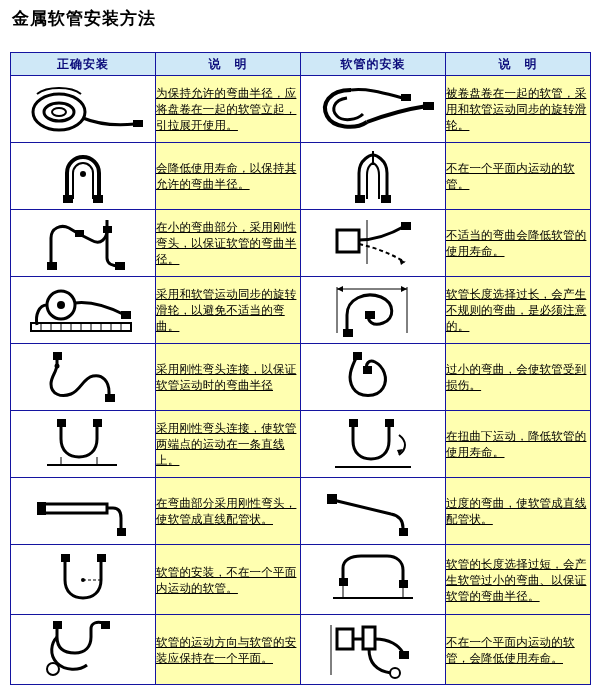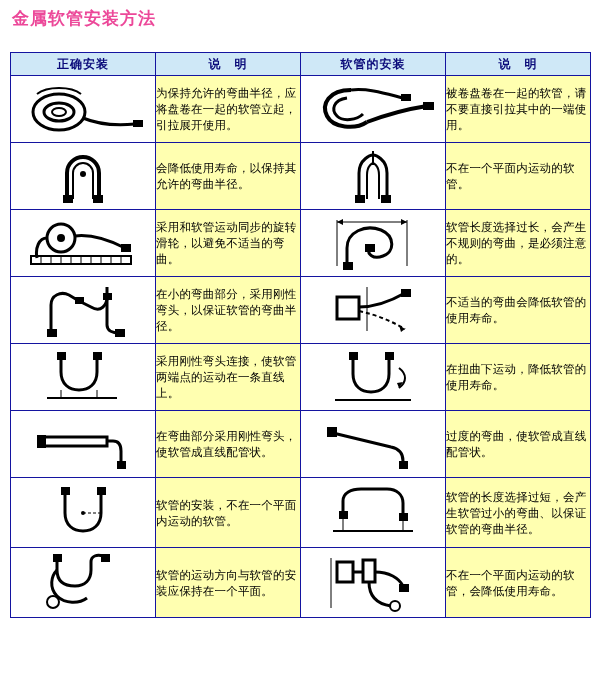--- a/index.html
+++ b/index.html
@@ -18,21 +18,21 @@
     width: 600px;
     height: 698px;
     position: relative;
     box-sizing: border-box;
     padding: 6px 10px 0 10px;
   }
   .page-title {
     font-size: 17px;
     font-weight: bold;
     letter-spacing: 1px;
-    color: #ec4899;
+    color: #000000;
     margin: 2px 0 5px 2px;
     line-height: 20px;
   }
   table.guide {
     border-collapse: collapse;
     width: 580px;
     table-layout: fixed;
     border: 1px solid #1414a0;
     margin-top: 24px;
   }
@@ -62,21 +62,21 @@
     line-height: 16px;
     color: #000;
     padding: 4px 7px 4px 7px;
     text-align: left;
     letter-spacing: 0.2px;
   }
   .fig {
     width: 100%;
     display: block;
   }
-  tbody tr { height: 67px; }
+  tbody tr { height: 67px; text-decoration: underline; }
   tbody tr.tall { height: 70px; }
   svg { display: block; margin: 0 auto; }
 </style>
 </head>
 <body>
 
 <div class="page">
 
   <div class="page-title">金属软管安装方法</div>
 
@@ -116,21 +116,21 @@
             <svg class="fig" width="132" height="58" viewBox="0 0 132 58">
               <path d="M44,10 C22,10 14,24 20,36 C26,48 48,50 60,42" fill="none" stroke="#000" stroke-width="4"></path>
               <path d="M40,18 C26,20 24,30 30,36 C36,42 50,40 56,34" fill="none" stroke="#000" stroke-width="3"></path>
               <path d="M60,42 C76,36 94,30 120,26" fill="none" stroke="#000" stroke-width="4"></path>
               <rect x="116" y="22" width="11" height="8" fill="#000"></rect>
               <path d="M44,10 C62,8 80,14 96,18" fill="none" stroke="#000" stroke-width="3"></path>
               <rect x="94" y="14" width="10" height="7" fill="#000"></rect>
             </svg>
           </span>
         </td>
-        <td class="txtcell">被卷盘卷在一起的软管，请不要直接引拉其中的一端使用。</td>
+        <td class="txtcell">被卷盘卷在一起的软管，采用和软管运动同步的旋转滑轮。</td>
       </tr>
 
       <tr>
         <td class="imgcell">
           <span>
             <svg class="fig" width="132" height="58" viewBox="0 0 132 58">
               <path d="M50,52 L50,26 A16,16 0 0 1 82,26 L82,52" fill="none" stroke="#000" stroke-width="4"></path>
               <path d="M56,52 L56,26 A10,10 0 0 1 76,26 L76,52" fill="none" stroke="#000" stroke-width="2"></path>
               <rect x="46" y="48" width="10" height="8" fill="#000"></rect>
               <rect x="76" y="48" width="10" height="8" fill="#000"></rect>
@@ -144,20 +144,50 @@
             <svg class="fig" width="132" height="58" viewBox="0 0 132 58">
               <path d="M52,52 L52,26 C52,12 64,8 66,8 C68,8 80,12 80,26 L80,52" fill="none" stroke="#000" stroke-width="3"></path>
               <path d="M60,52 L60,28 C60,18 66,16 66,16 C66,16 72,18 72,28 L72,52" fill="none" stroke="#000" stroke-width="2"></path>
               <rect x="48" y="48" width="10" height="8" fill="#000"></rect>
               <rect x="74" y="48" width="10" height="8" fill="#000"></rect>
               <line x1="66" y1="4" x2="66" y2="18" stroke="#000" stroke-width="2"></line>
             </svg>
           </span>
         </td>
         <td class="txtcell">不在一个平面内运动的软管。</td>
+      </tr>
+
+      <tr>
+        <td class="imgcell">
+          <span>
+            <svg class="fig" width="132" height="58" viewBox="0 0 132 58">
+              <path d="M34,52 L34,24 C34,14 44,10 52,14 L62,20" fill="none" stroke="#000" stroke-width="3"></path>
+              <path d="M62,20 L74,26 C84,32 90,24 90,16 L90,6" fill="none" stroke="#000" stroke-width="3"></path>
+              <path d="M90,18 L90,44 C90,50 96,52 102,52" fill="none" stroke="#000" stroke-width="3"></path>
+              <rect x="30" y="48" width="10" height="8" fill="#000"></rect>
+              <rect x="58" y="16" width="9" height="7" fill="#000"></rect>
+              <rect x="86" y="12" width="9" height="7" fill="#000"></rect>
+              <rect x="98" y="48" width="10" height="8" fill="#000"></rect>
+            </svg>
+          </span>
+        </td>
+        <td class="txtcell">在小的弯曲部分，采用刚性弯头，以保证软管的弯曲半径。</td>
+        <td class="imgcell">
+          <span>
+            <svg class="fig" width="132" height="58" viewBox="0 0 132 58">
+              <rect x="30" y="16" width="22" height="22" fill="none" stroke="#000" stroke-width="3"></rect>
+              <path d="M52,26 C70,26 84,20 98,12" fill="none" stroke="#000" stroke-width="3"></path>
+              <rect x="94" y="8" width="10" height="8" fill="#000"></rect>
+              <path d="M52,30 C70,34 84,40 98,48" fill="none" stroke="#000" stroke-width="2" stroke-dasharray="4 3"></path>
+              <path d="M98,48 L92,44 L94,51 Z" fill="#000"></path>
+              <line x1="60" y1="6" x2="60" y2="50" stroke="#000" stroke-width="1"></line>
+            </svg>
+          </span>
+        </td>
+        <td class="txtcell">不适当的弯曲会降低软管的使用寿命。</td>
       </tr>
 
       <tr>
         <td class="imgcell">
           <span>
             <svg class="fig" width="132" height="58" viewBox="0 0 132 58">
               <circle cx="44" cy="24" r="14" fill="none" stroke="#000" stroke-width="3"></circle>
               <circle cx="44" cy="24" r="4" fill="#000"></circle>
               <path d="M30,24 C22,24 18,34 20,44" fill="none" stroke="#000" stroke-width="3"></path>
               <path d="M58,22 C74,20 92,26 108,34" fill="none" stroke="#000" stroke-width="3"></path>
@@ -190,46 +220,39 @@
             </svg>
           </span>
         </td>
         <td class="txtcell">软管长度选择过长，会产生不规则的弯曲，是必须注意的。</td>
       </tr>
 
       <tr>
         <td class="imgcell">
           <span>
             <svg class="fig" width="132" height="58" viewBox="0 0 132 58">
-              <path d="M34,52 L34,24 C34,14 44,10 52,14 L62,20" fill="none" stroke="#000" stroke-width="3"></path>
-              <path d="M62,20 L74,26 C84,32 90,24 90,16 L90,6" fill="none" stroke="#000" stroke-width="3"></path>
-              <path d="M90,18 L90,44 C90,50 96,52 102,52" fill="none" stroke="#000" stroke-width="3"></path>
-              <rect x="30" y="48" width="10" height="8" fill="#000"></rect>
-              <rect x="58" y="16" width="9" height="7" fill="#000"></rect>
-              <rect x="86" y="12" width="9" height="7" fill="#000"></rect>
-              <rect x="98" y="48" width="10" height="8" fill="#000"></rect>
-            </svg>
-          </span>
-        </td>
-        <td class="txtcell">在小的弯曲部分，采用刚性弯头，以保证软管的弯曲半径。</td>
-        <td class="imgcell">
-          <span>
-            <svg class="fig" width="132" height="58" viewBox="0 0 132 58">
-              <rect x="30" y="16" width="22" height="22" fill="none" stroke="#000" stroke-width="3"></rect>
-              <path d="M52,26 C70,26 84,20 98,12" fill="none" stroke="#000" stroke-width="3"></path>
-              <rect x="94" y="8" width="10" height="8" fill="#000"></rect>
-              <path d="M52,30 C70,34 84,40 98,48" fill="none" stroke="#000" stroke-width="2" stroke-dasharray="4 3"></path>
-              <path d="M98,48 L92,44 L94,51 Z" fill="#000"></path>
-              <line x1="60" y1="6" x2="60" y2="50" stroke="#000" stroke-width="1"></line>
-            </svg>
-          </span>
-        </td>
-        <td class="txtcell">不适当的弯曲会降低软管的使用寿命。</td>
-      </tr>
-
+              <path d="M40,6 L40,16 C40,24 34,28 34,36 C34,46 44,50 54,46 C64,42 66,30 76,28 C86,26 92,34 92,44 L92,52" fill="none" stroke="#000" stroke-width="3"></path>
+              <rect x="36" y="4" width="9" height="8" fill="#000"></rect>
+              <rect x="88" y="46" width="10" height="8" fill="#000"></rect>
+              <circle cx="40" cy="18" r="2.5" fill="#000"></circle>
+            </svg>
+          </span>
+        </td>
+        <td class="txtcell">采用刚性弯头连接，以保证软管运动时的弯曲半径</td>
+        <td class="imgcell">
+          <span>
+            <svg class="fig" width="132" height="58" viewBox="0 0 132 58">
+              <path d="M50,8 C44,20 40,30 46,40 C52,50 70,50 76,40 C82,30 76,18 68,14 C62,11 58,16 60,22" fill="none" stroke="#000" stroke-width="3"></path>
+              <rect x="46" y="4" width="9" height="8" fill="#000"></rect>
+              <rect x="56" y="18" width="9" height="8" fill="#000"></rect>
+            </svg>
+          </span>
+        </td>
+        <td class="txtcell">过小的弯曲，会使软管受到损伤。</td>
+      </tr>
 
       <tr>
         <td class="imgcell">
           <span>
             <svg class="fig" width="132" height="58" viewBox="0 0 132 58">
               <path d="M44,6 L44,24 C44,36 52,42 62,42 C72,42 80,36 80,24 L80,6" fill="none" stroke="#000" stroke-width="3"></path>
               <rect x="40" y="4" width="9" height="8" fill="#000"></rect>
               <rect x="76" y="4" width="9" height="8" fill="#000"></rect>
               <line x1="30" y1="50" x2="100" y2="50" stroke="#000" stroke-width="2"></line>
               <line x1="44" y1="42" x2="44" y2="50" stroke="#000" stroke-width="1"></line>

